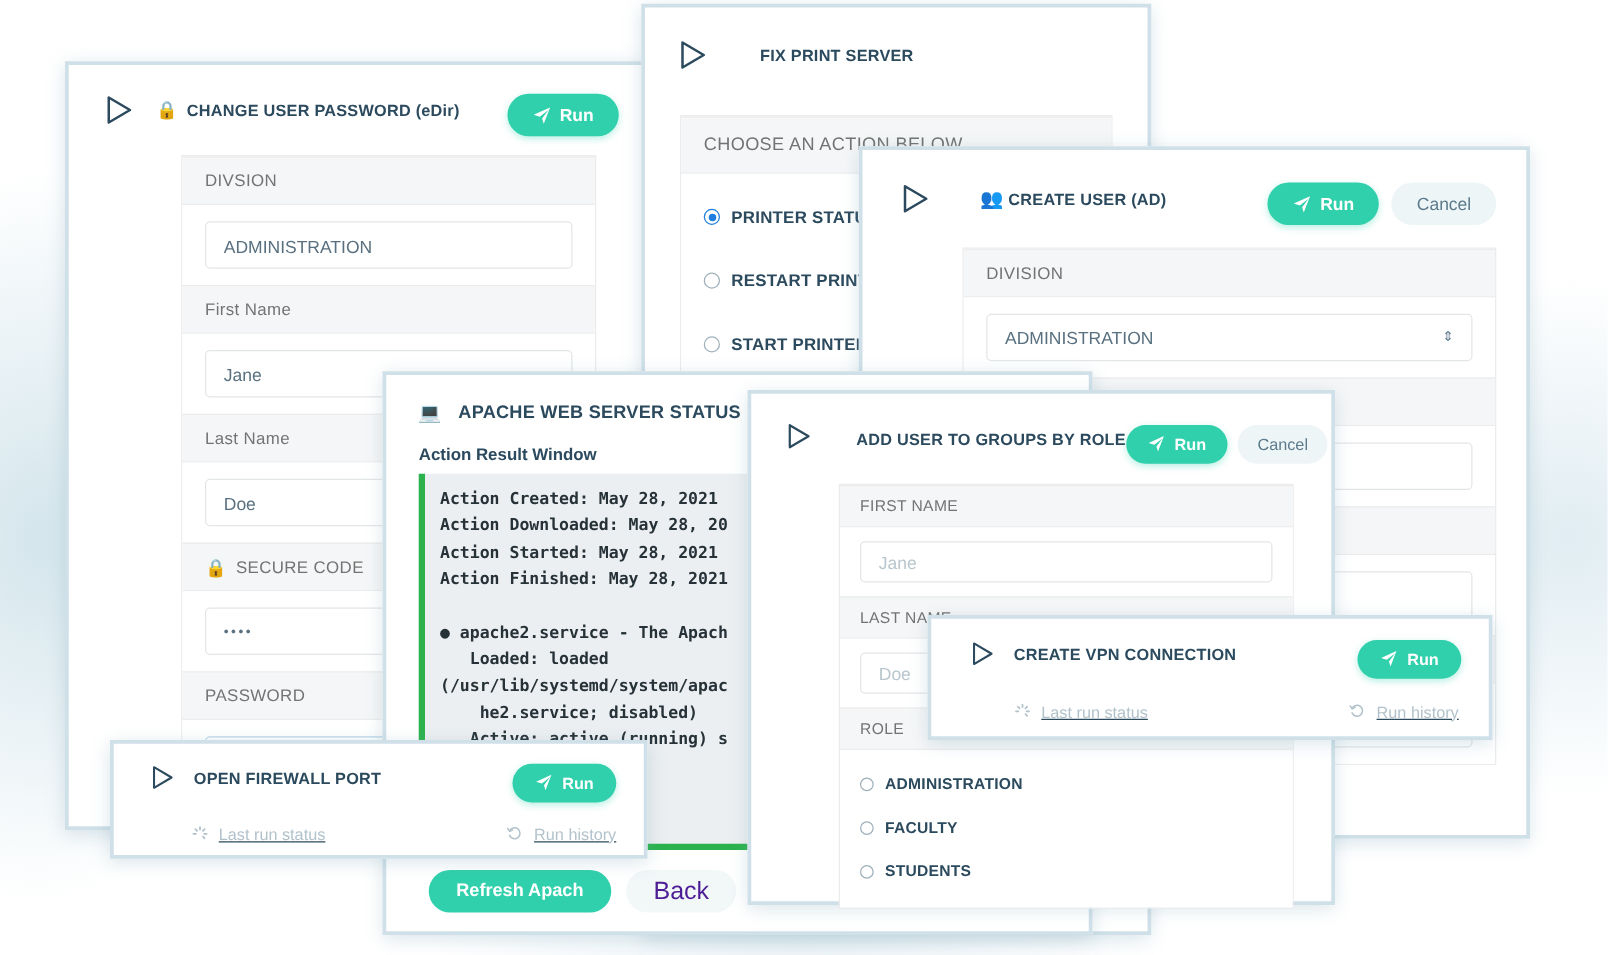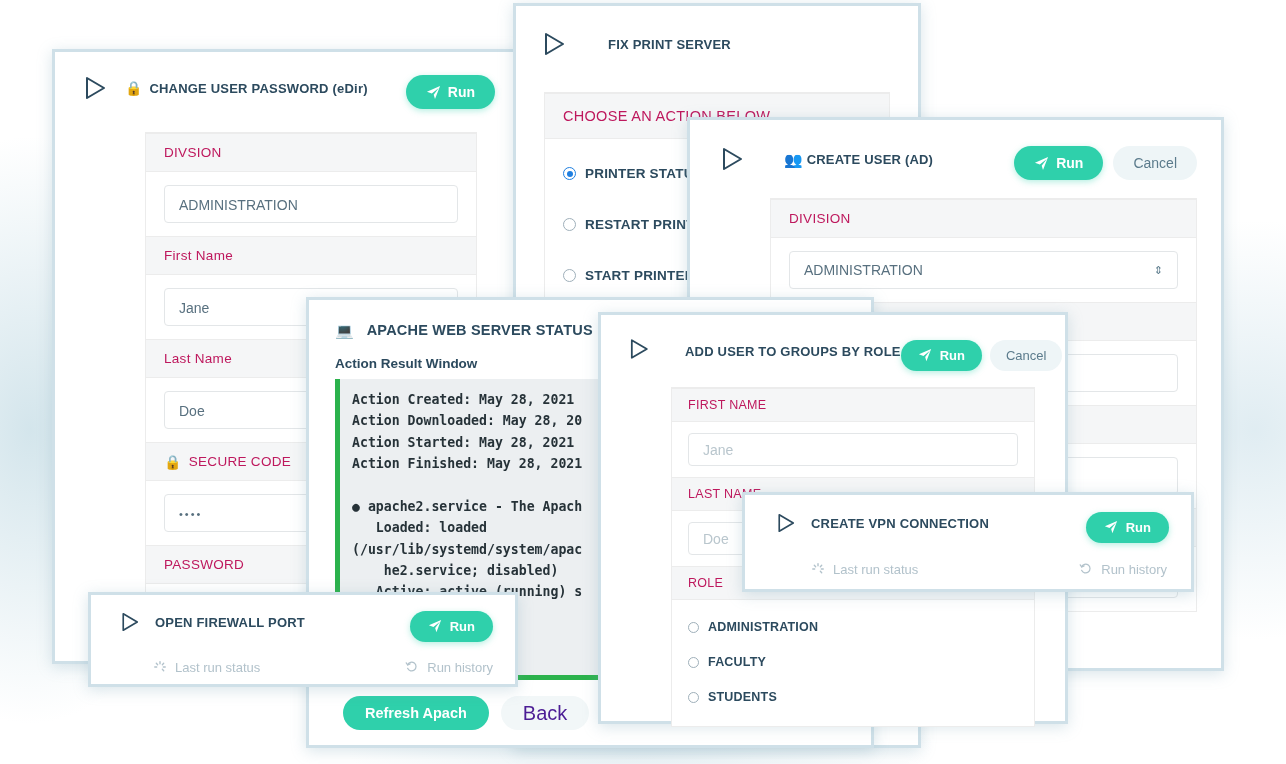--- a/index.html
+++ b/index.html
@@ -33,40 +33,40 @@
   .btn{border:none;border-radius:19px;font-family:inherit;cursor:pointer;
        display:inline-flex;align-items:center;justify-content:center;gap:7px;
        font-weight:bold;white-space:nowrap;margin-top:8px;}
   .btn-run{background:#2fd0ab;color:#fff;padding:0 20px;height:34px;font-size:14px;
            box-shadow:0 2px 6px rgba(47,208,171,.35);}
   .btn-run .plane{width:15px;height:15px;flex:none;}
   .btn-cancel{background:#eef5f7;color:#5b7b8c;padding:0 20px;height:34px;font-size:14px;font-weight:normal;}
 
   .fieldset{border:1px solid #ececec;border-top:none;}
   .flabel{background:#f5f6f7;border-top:1px solid #ececec;border-bottom:1px solid #ececec;
-          padding:11px 18px;font-size:13.5px;color:#be185d;letter-spacing:.3px;
+          padding:11px 18px;font-size:13.5px;color:#737373;letter-spacing:.3px;
           display:flex;align-items:center;gap:7px;}
   .fctl{padding:13px 18px;background:#fff;}
   .inp{border:1px solid #e3e6e8;border-radius:4px;height:38px;line-height:38px;
        padding:0 14px;font-size:14px;color:#58707f;box-sizing:border-box;width:100%;
        background:#fff;font-family:inherit;}
   .inp.ph{color:#b9c6cd;}
   .sel{display:flex;align-items:center;}
   .sel .arrow{margin-left:auto;font-size:11px;color:#5b7b8c;line-height:1;}
 
   .radio-row{display:flex;align-items:center;gap:9px;padding:9px 18px;
              font-size:13.5px;font-weight:bold;color:#2c4a5e;letter-spacing:.2px;white-space:nowrap;}
   .rd{width:13px;height:13px;border-radius:50%;border:1.5px solid #9fb0ba;box-sizing:border-box;flex:none;background:#fff;}
   .rd.on{border:1.5px solid #1f7fe0;position:relative;}
   .rd.on::after{content:"";position:absolute;inset:2.5px;border-radius:50%;background:#1f7fe0;}
 
   .sub{display:flex;align-items:center;gap:8px;font-size:13px;color:#b2c2cb;}
   .sub .spin{width:14px;height:14px;flex:none;}
   .sub .hist{width:14px;height:14px;flex:none;}
-  .subrow{display:flex;align-items:center;padding:0 26px;box-sizing:border-box;}
+  .subrow{display:flex;align-items:center;padding:0 26px;box-sizing:border-box;text-decoration:underline;}
 
   .termlabel{font-size:13.5px;font-weight:bold;color:#2c4a5e;padding:0 0 8px 0;}
   .term{background:#eceff1;border-left:5px solid #2bb24c;border-bottom:5px solid #2bb24c;
         font-family:"DejaVu Sans Mono", monospace;font-size:13.2px;line-height:1.62;
         color:#263238;font-weight:bold;padding:10px 0 8px 12px;overflow:hidden;white-space:pre;}
   .btn-refresh{background:#2fd0ab;color:#fff;border-radius:19px;height:34px;padding:0 22px;
                font-weight:bold;font-size:14.5px;border:none;display:inline-flex;align-items:center;}
   .btn-back{background:#f2f7f8;color:#4c1d95;border-radius:19px;height:34px;padding:0 22px;
             font-size:20px;border:none;display:inline-flex;align-items:center;}
   .lock{font-size:14px;line-height:1;}
@@ -90,21 +90,21 @@
     <button class="btn btn-run">
       <span class="plane">
         <svg viewBox="0 0 16 16" width="15" height="15">
             <path d="M15 1 L1 7.2 L6.2 9 L13.6 3.2 L8.2 10.4 L9.6 15 Z" fill="#fff"></path>
           </svg>
       </span>
       <span>Run</span>
     </button>
   </div>
 
-  <div class="fieldset" style="margin:8px 40px 0 90px;border-top:1px solid #ececec;">
+  <div class="fieldset" style="margin:0 40px 0 90px;border-top:1px solid #ececec;">
     <div class="flabel">
       <span>DIVSION</span>
     </div>
     <div class="fctl">
         <div class="inp">ADMINISTRATION</div>
       </div>
 
     <div class="flabel">
       <span>First Name</span>
     </div>

